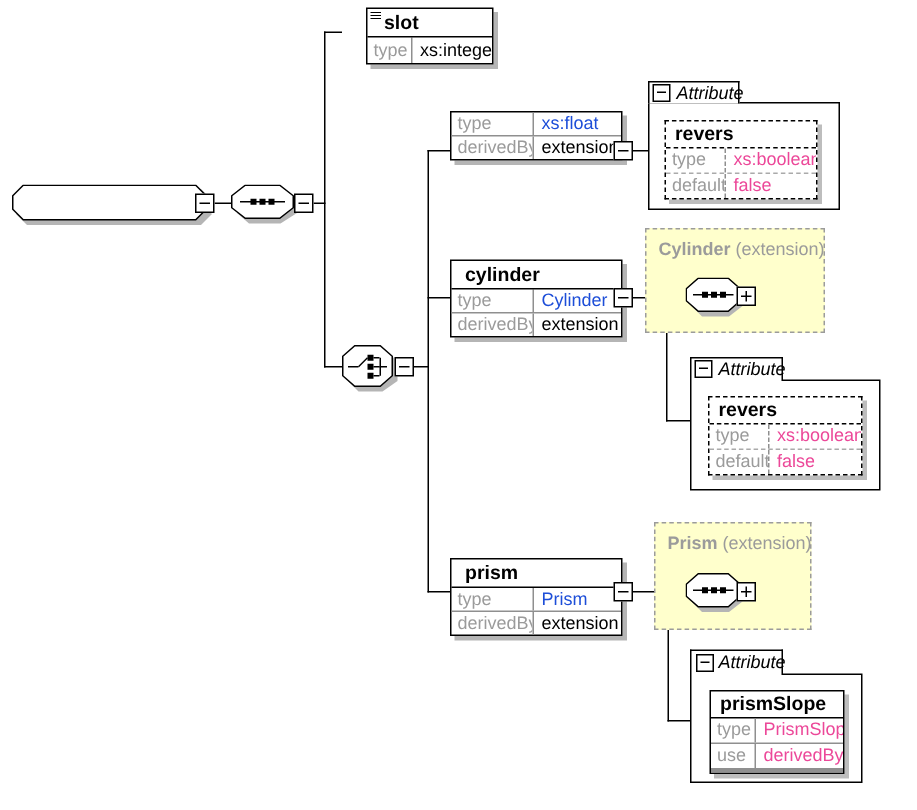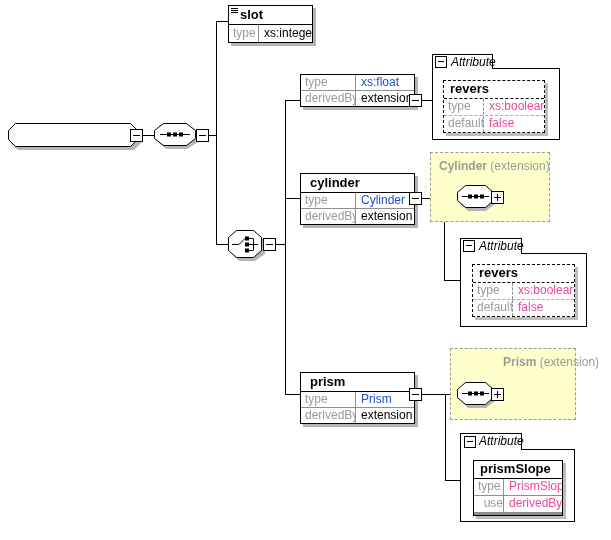--- a/index.html
+++ b/index.html
@@ -103,21 +103,21 @@
     <rect x="17" y="12.5" width="4" height="4" fill="#000"></rect>
     <rect x="17" y="18.5" width="4" height="4" fill="#000"></rect>
     <line x1="21" y1="8.5" x2="25" y2="8.5" stroke="#000"></line>
     <line x1="21" y1="14.5" x2="25" y2="14.5" stroke="#000"></line>
     <line x1="21" y1="20.5" x2="25" y2="20.5" stroke="#000"></line>
     <line x1="25.5" y1="8.5" x2="25.5" y2="20.5" stroke="#000"></line>
     <line x1="25" y1="14.5" x2="30" y2="14.5" stroke="#000"></line>
   </svg>
   <div class="tgl" style="left:263px;top:238px;"></div>
 
-  <div class="ebox" style="left:228px;top:5px;width:85px;">
+  <div class="ebox" style="left:244px;top:5px;width:85px;">
     <div class="ehead withicon"><span class="doc-icon"></span><span>slot</span></div>
     <div class="erow" style="height:17px;line-height:16px;">
       <span class="ek" style="width:30px;">type</span>
       <span class="ev">xs:integer</span>
     </div>
   </div>
 
   <div class="ebox" style="left:300px;top:74px;width:115px;">
     <div class="erow">
       <span class="ek" style="width:55px;">type</span>
@@ -196,21 +196,21 @@
       <span class="ek" style="width:55px;">type</span>
       <span class="ev link">Prism</span>
     </div>
     <div class="erow">
       <span class="ek" style="width:55px;">derivedBy</span>
       <span class="ev">extension</span>
     </div>
   </div>
   <div class="tgl" style="left:409px;top:388px;"></div>
 
-  <div class="xbox" style="left:450px;top:348px;width:126px;height:72px;padding-left:44px;">
+  <div class="xbox" style="left:436px;top:348px;width:105px;height:72px;">
     <div class="xtitle"><b>Prism</b><span> (extension)</span></div>
   </div>
   <svg class="svgwrap" style="left:457px;top:382px;" width="40" height="27" viewBox="0 0 40 27">
     <polygon points="11,4 29,4 38,10 38,19 29,26 11,26 4,19 4,10" fill="#b5b5b5"></polygon>
     <polygon points="8.5,0.5 28.5,0.5 36.5,7.5 36.5,15.5 28.5,22.5 8.5,22.5 0.5,15.5 0.5,7.5" fill="#fff" stroke="#000"></polygon>
     <line x1="5" y1="11.5" x2="32" y2="11.5" stroke="#000"></line>
     <rect x="11" y="9.5" width="4" height="4" fill="#000"></rect>
     <rect x="17" y="9.5" width="4" height="4" fill="#000"></rect>
     <rect x="23" y="9.5" width="4" height="4" fill="#000"></rect>
   </svg>
@@ -221,18 +221,18 @@
     <span class="flabel">Attribute</span>
   </div>
   <div class="tgl small" style="left:464px;top:436px;"></div>
   <div class="abox solid" style="left:473px;top:460px;width:90px;z-index:4;">
     <div class="ahead">prismSlope</div>
     <div class="arow">
       <span class="ak" style="width:30px;">type</span>
       <span class="av">PrismSlope</span>
     </div>
     <div class="arow">
-      <span class="ak" style="width:30px;text-align:right;">use</span>
+      <span class="ak" style="width:30px;">use</span>
       <span class="av">derivedBy</span>
     </div>
   </div>
 
 </div>
 
 </body></html>

